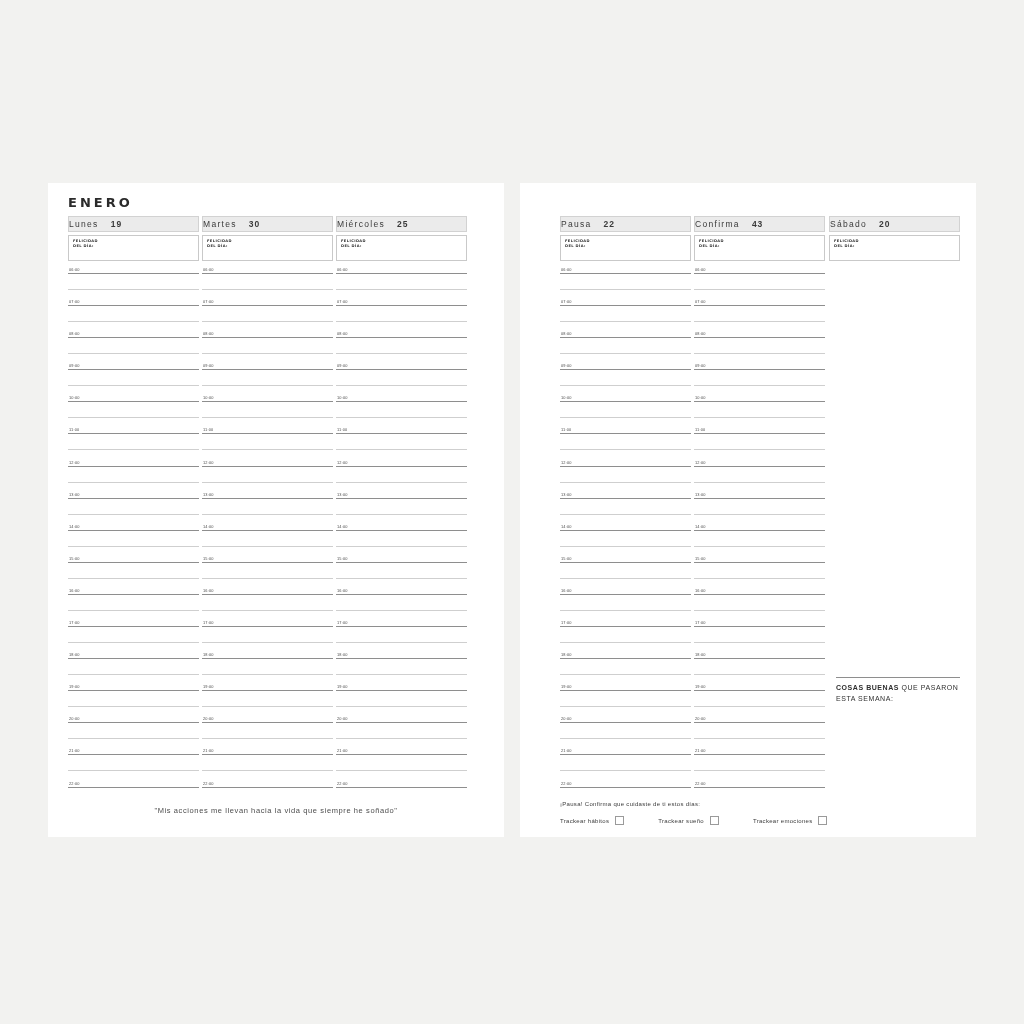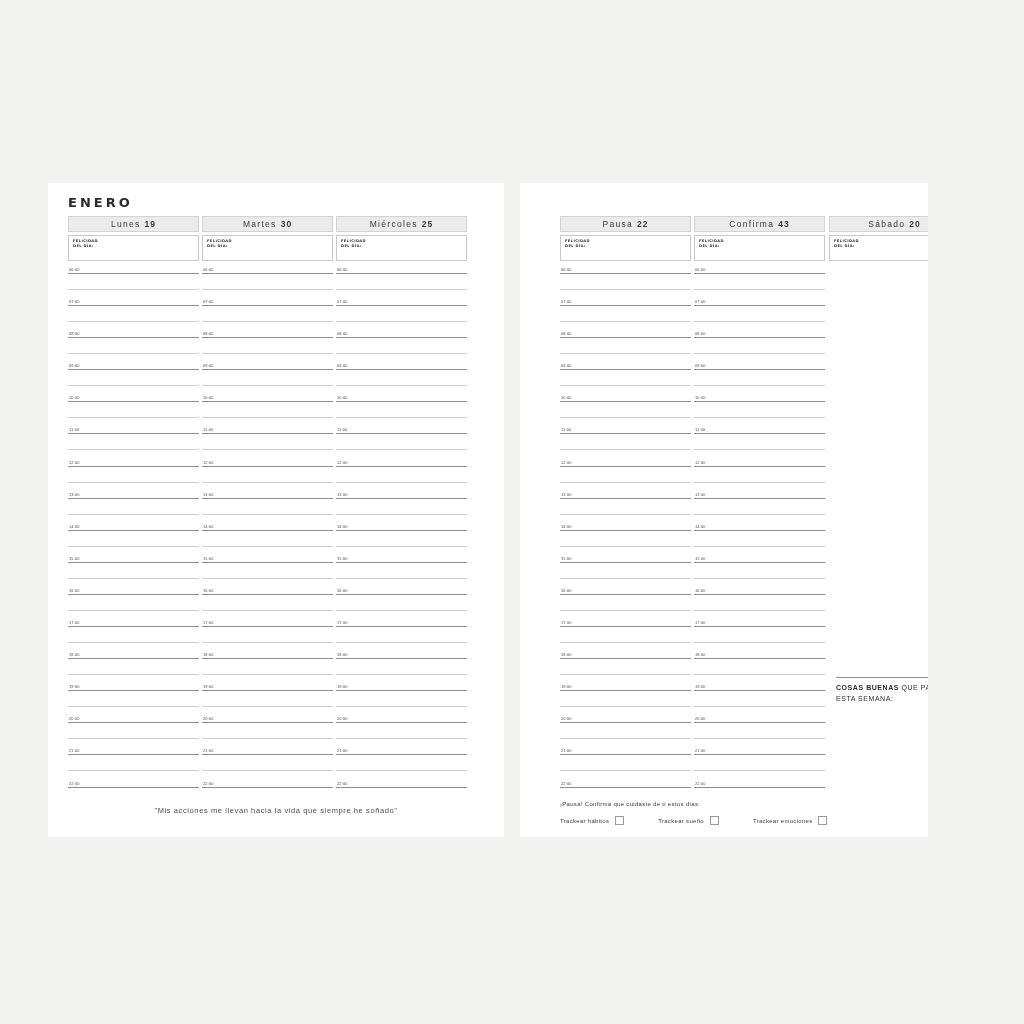--- a/index.html
+++ b/index.html
@@ -6,21 +6,21 @@
     margin: 0;
     padding: 0;
     background: #f2f2f0;
     width: 1024px;
     height: 1024px;
     font-family: "Liberation Sans", sans-serif;
     color: #333;
   }
   #stage {
     position: relative;
-    width: 928px;
+    width: 1024px;
     height: 1024px;
     overflow: hidden;
   }
 
   .page {
     position: absolute;
     background: #ffffff;
     top: 183px;
     height: 654px;
   }
@@ -42,28 +42,28 @@
   .col {
     position: absolute;
     width: 131px;
   }
   .day-header {
     height: 16px;
     background: #ebebeb;
     border: 0.5px solid #d2d2d2;
     display: flex;
     align-items: center;
-    justify-content: center;
+    justify-content: flex-start;
     font-size: 8.5px;
     letter-spacing: 1.3px;
     color: #3a3a3a;
     box-sizing: border-box;
   }
   .day-header .dayname { font-weight: 400; }
-  .day-header .daynum { font-weight: 700; margin-left: 4px; letter-spacing: 1px; }
+  .day-header .daynum { font-weight: 700; margin-left: 12px; letter-spacing: 1px; }
 
   .happy-box {
     margin-top: 3px;
     height: 26px;
     border: 0.6px solid #c9c9c9;
     box-sizing: border-box;
     padding: 3px 4px 0 4px;
   }
   .happy-box .lbl {
     font-family: "DejaVu Sans", sans-serif;

